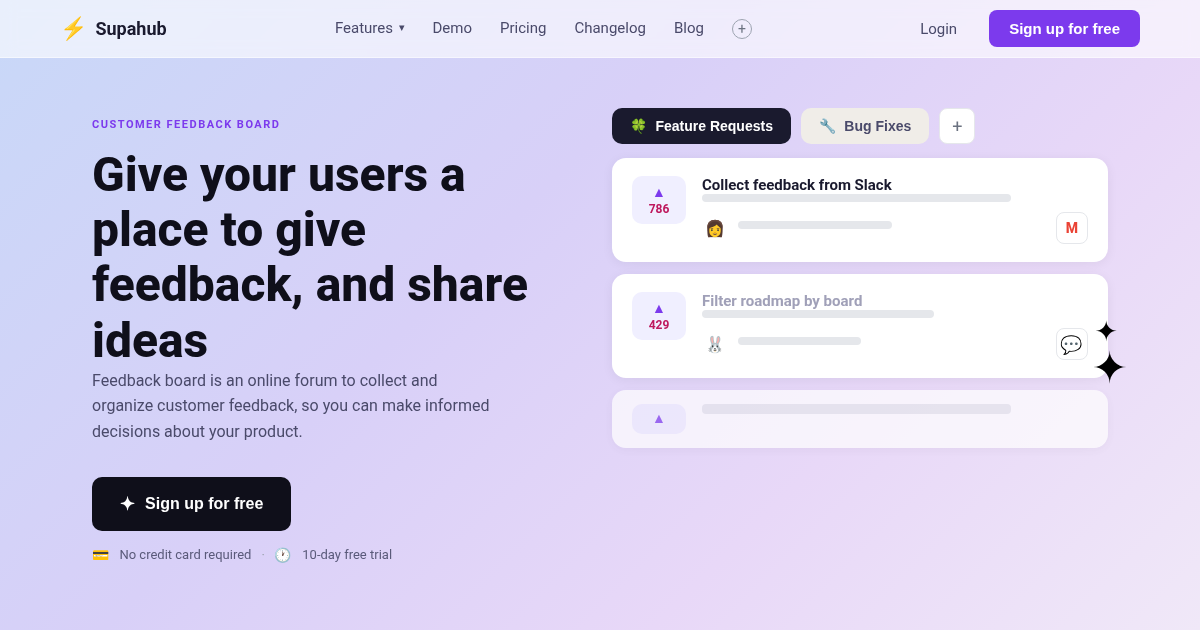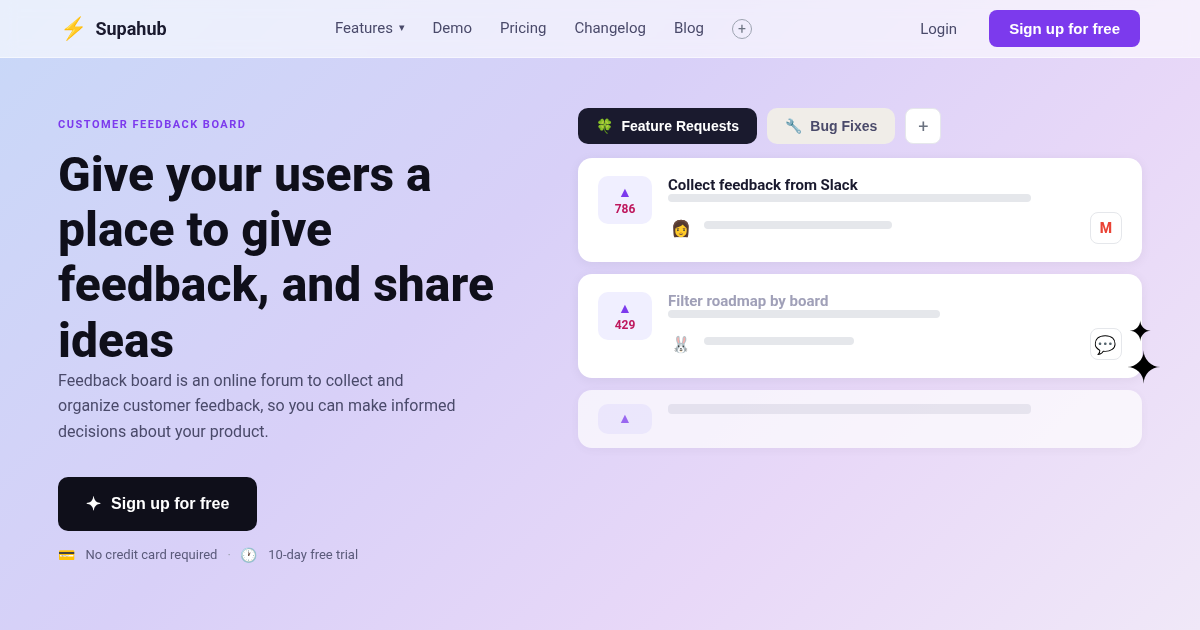--- a/index.html
+++ b/index.html
@@ -85,21 +85,21 @@
       display: flex;
       align-items: center;
       justify-content: center;
       font-size: 14px;
       color: #6b7280;
     }
 
     
     .hero {
       display: flex;
-      padding: 50px 58px 30px;
+      padding: 50px 92px 30px;
       gap: 40px;
       align-items: flex-start;
     }
 
     .hero-left {
       flex: 0 0 480px;
       padding-top: 10px;
     }
 
     .hero-tag {

